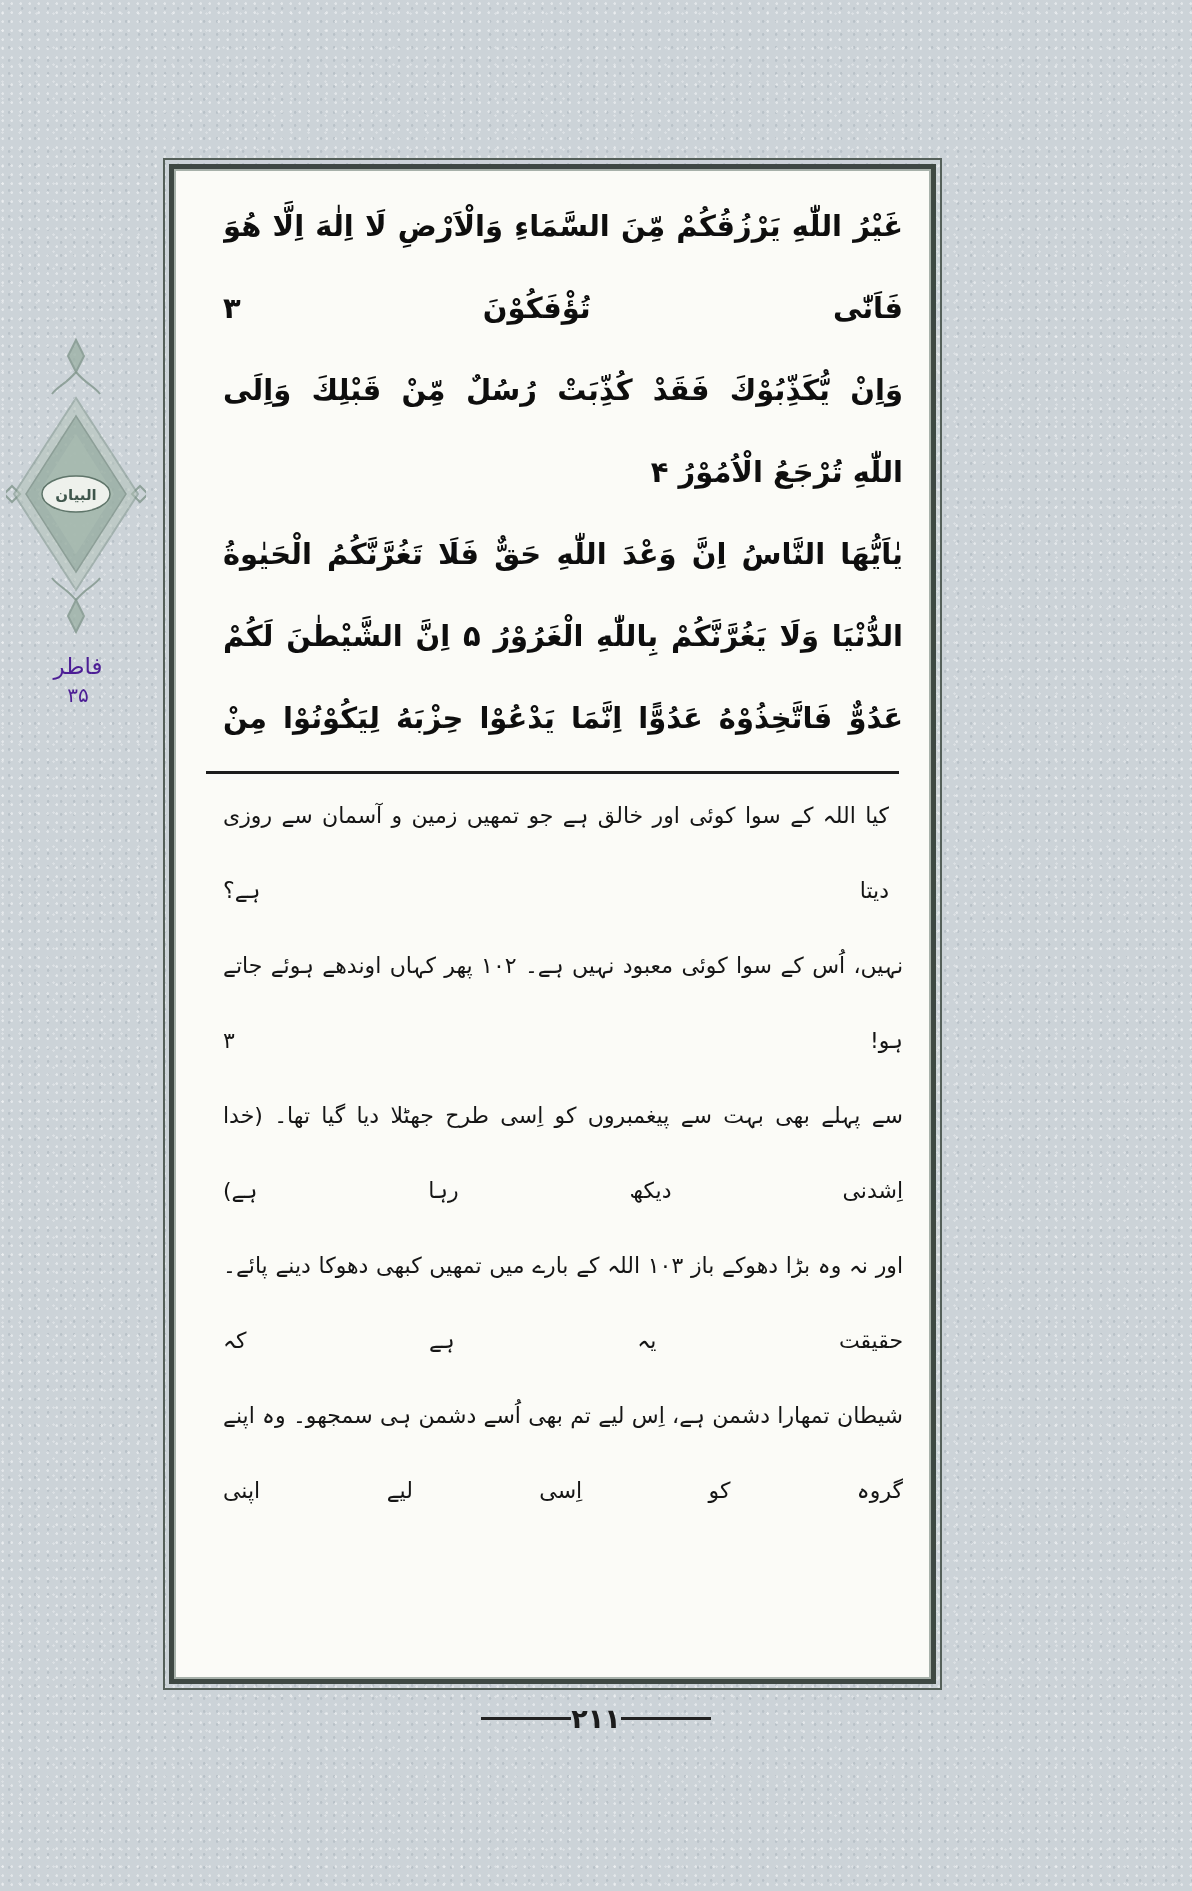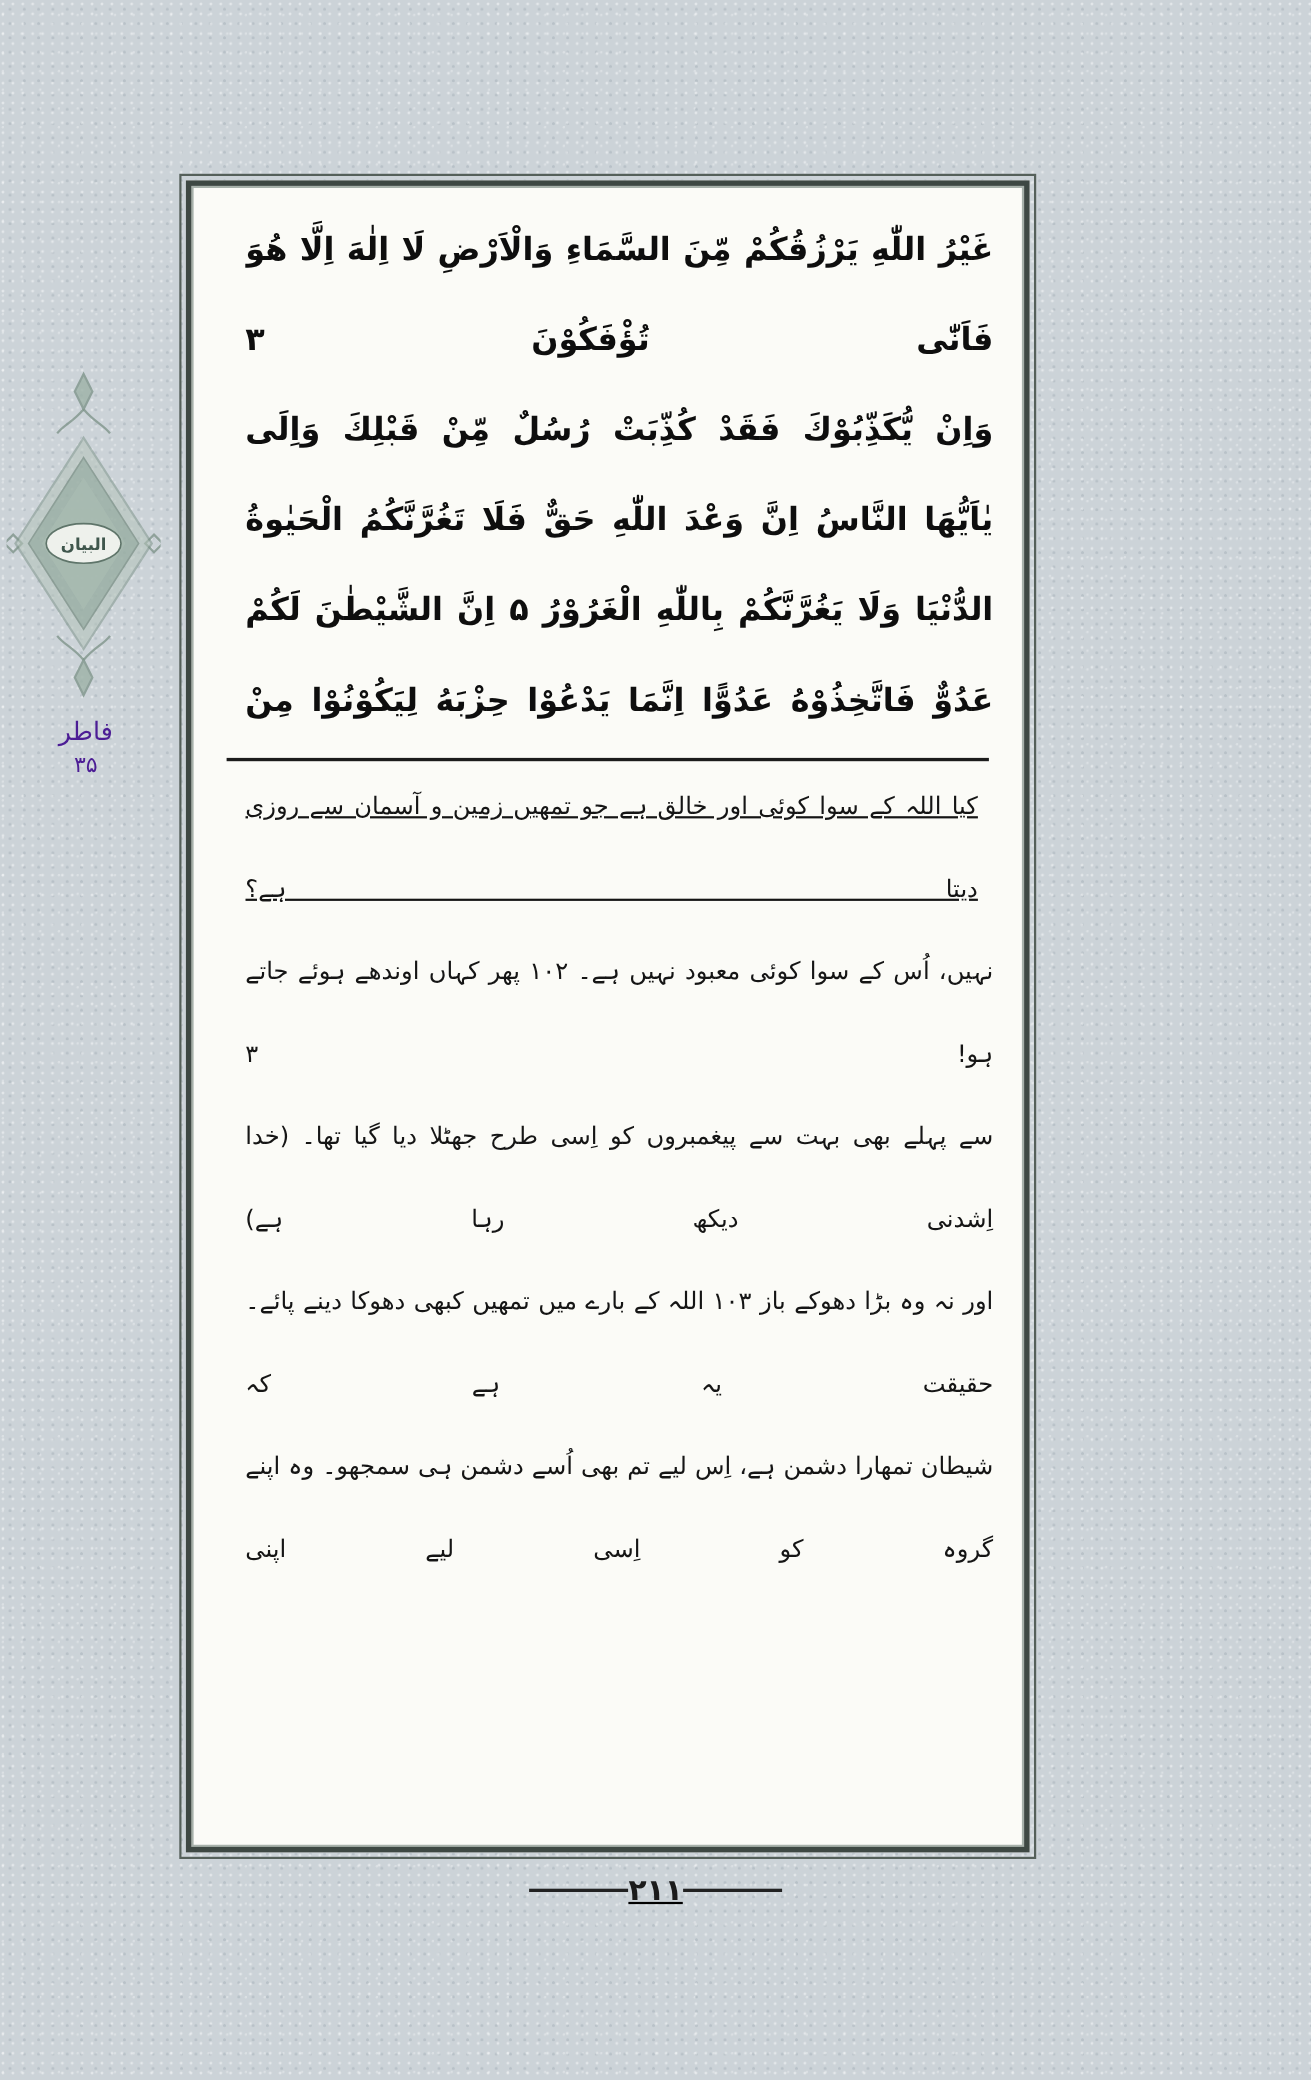--- a/index.html
+++ b/index.html
@@ -30,37 +30,37 @@
     text-align:justify;text-align-last:justify;margin-left:21px;
   }
   .quran-line{
     font-family:"DejaVu Sans",sans-serif;font-weight:bold;
     font-size:29px;line-height:82px;
   }
   .trans-line{
     font-size:22px;line-height:75px;color:#151515;
   }
   .short{text-align-last:right;}
-  .ind-sm{padding-right:14px;text-decoration:underline;}
+  .ind-sm{padding-right:14px;}
   .divider{
     border:0;border-top:3px solid #1c1c1c;height:0;
     margin:12px 4px 4px;
   }
   .quran-section{margin-top:2px;}
   .margin-col{position:absolute;left:0;top:0;width:150px;height:100%;}
   .medallion{position:absolute;left:6px;top:336px;}
   .surah-ref{
     position:absolute;left:22px;top:650px;width:112px;
     text-align:center;direction:rtl;color:#4c1d95;
   }
   .surah-name{font-size:23px;line-height:32px;}
   .surah-number{font-size:20px;line-height:26px;}
   .page-number-row{
     position:absolute;top:1703px;left:0;width:100%;
-    display:flex;align-items:center;justify-content:center;text-decoration:underline;
+    display:flex;align-items:center;justify-content:center;
   }
   .page-number-row .num{
     font-size:27px;font-weight:bold;color:#1b1b1b;direction:rtl;
   }
   .dash{width:90px;border-top:3px solid #222;height:0;}
 </style>
 </head>
 <body>
 
 <div class="margin-col">
@@ -84,20 +84,21 @@
     <div class="surah-number">۳۵</div>
   </div>
 </div>
 
 <div class="frame">
   <div class="frame-inner">
 
     <section class="quran-section">
       <div class="line quran-line">غَيْرُ اللّٰهِ يَرْزُقُكُمْ مِّنَ السَّمَاءِ وَالْاَرْضِ لَا اِلٰهَ اِلَّا هُوَ فَاَنّٰى تُؤْفَكُوْنَ ۳</div>
       <div class="line quran-line">وَاِنْ يُّكَذِّبُوْكَ فَقَدْ كُذِّبَتْ رُسُلٌ مِّنْ قَبْلِكَ وَاِلَى</div>
+      <div class="line quran-line short">اللّٰهِ تُرْجَعُ الْاُمُوْرُ ۴</div>
       <div class="line quran-line">يٰاَيُّهَا النَّاسُ اِنَّ وَعْدَ اللّٰهِ حَقٌّ فَلَا تَغُرَّنَّكُمُ الْحَيٰوةُ</div>
       <div class="line quran-line">الدُّنْيَا وَلَا يَغُرَّنَّكُمْ بِاللّٰهِ الْغَرُوْرُ ۵ اِنَّ الشَّيْطٰنَ لَكُمْ</div>
       <div class="line quran-line">عَدُوٌّ فَاتَّخِذُوْهُ عَدُوًّا اِنَّمَا يَدْعُوْا حِزْبَهُ لِيَكُوْنُوْا مِنْ</div>
     </section>
 
     <hr class="divider">
 
     <section>
       <div class="line trans-line ind-sm">کیا اللہ کے سوا کوئی اور خالق ہے جو تمھیں زمین و آسمان سے روزی دیتا ہے؟</div>
       <div class="line trans-line">نہیں، اُس کے سوا کوئی معبود نہیں ہے۔ ۱۰۲ پھر کہاں اوندھے ہوئے جاتے ہو! ۳</div>

